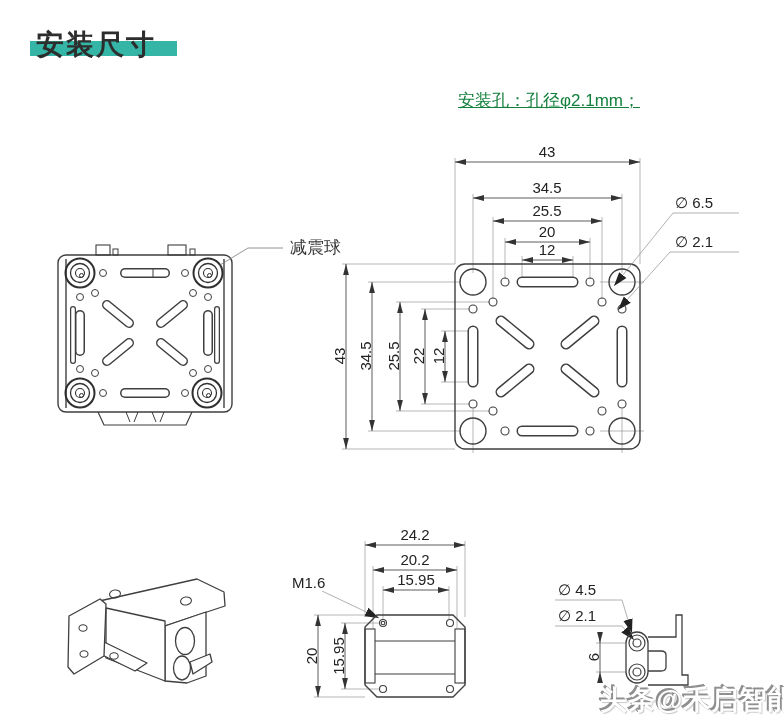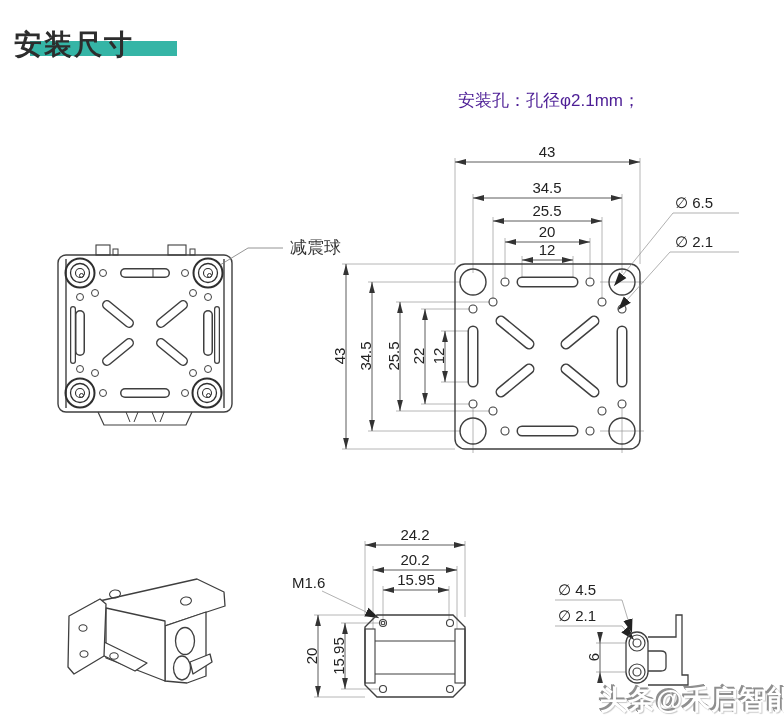--- a/index.html
+++ b/index.html
@@ -1,20 +1,20 @@
 <!DOCTYPE html>
 <html style="--accent: #35b5a6; --line: #3f3f3f; --dim_line: #4a4a4a; --thin_line: #8f8f8f;"><head>
 <meta charset="utf-8">
 <style>
   html,body{margin:0;padding:0;background:#fff;}
   .page{position:relative;width:784px;height:718px;background:#fff;overflow:hidden;
         font-family:"Liberation Sans",sans-serif;}
   .title-bar{position:absolute;left:30px;top:41px;width:147px;height:15px;background:var(--accent,#35b5a6);}
-  .title{position:absolute;left:14px;top:26px;font-size:28px;font-weight:bold;color:#2d2d2d;letter-spacing:2px;}
-  .note{position:absolute;left:458px;top:84px;font-size:17px;color:#4c1d95;line-height:33px;}
+  .title{position:absolute;left:36px;top:26px;font-size:28px;font-weight:bold;color:#2d2d2d;letter-spacing:2px;}
+  .note{position:absolute;left:458px;top:84px;font-size:17px;color:#15803d;line-height:33px;text-decoration:underline;}
   .note .indent{padding-left:13px;}
   svg{position:absolute;overflow:visible;}
   svg text{font-family:"Liberation Sans",sans-serif;fill:#222;}
   .dt{font-size:15px;}
   .lbl{font-size:17px;fill:#333;}
   .watermark{position:absolute;left:600px;top:682px;font-size:27px;font-weight:bold;color:#fff;
              letter-spacing:1px;white-space:nowrap;
              text-shadow:-2px -2px 0 #8f8f8f,-1px -1px 0 #8f8f8f,1px 1px 1px #c9c9c9;}
 </style>
 </head>

